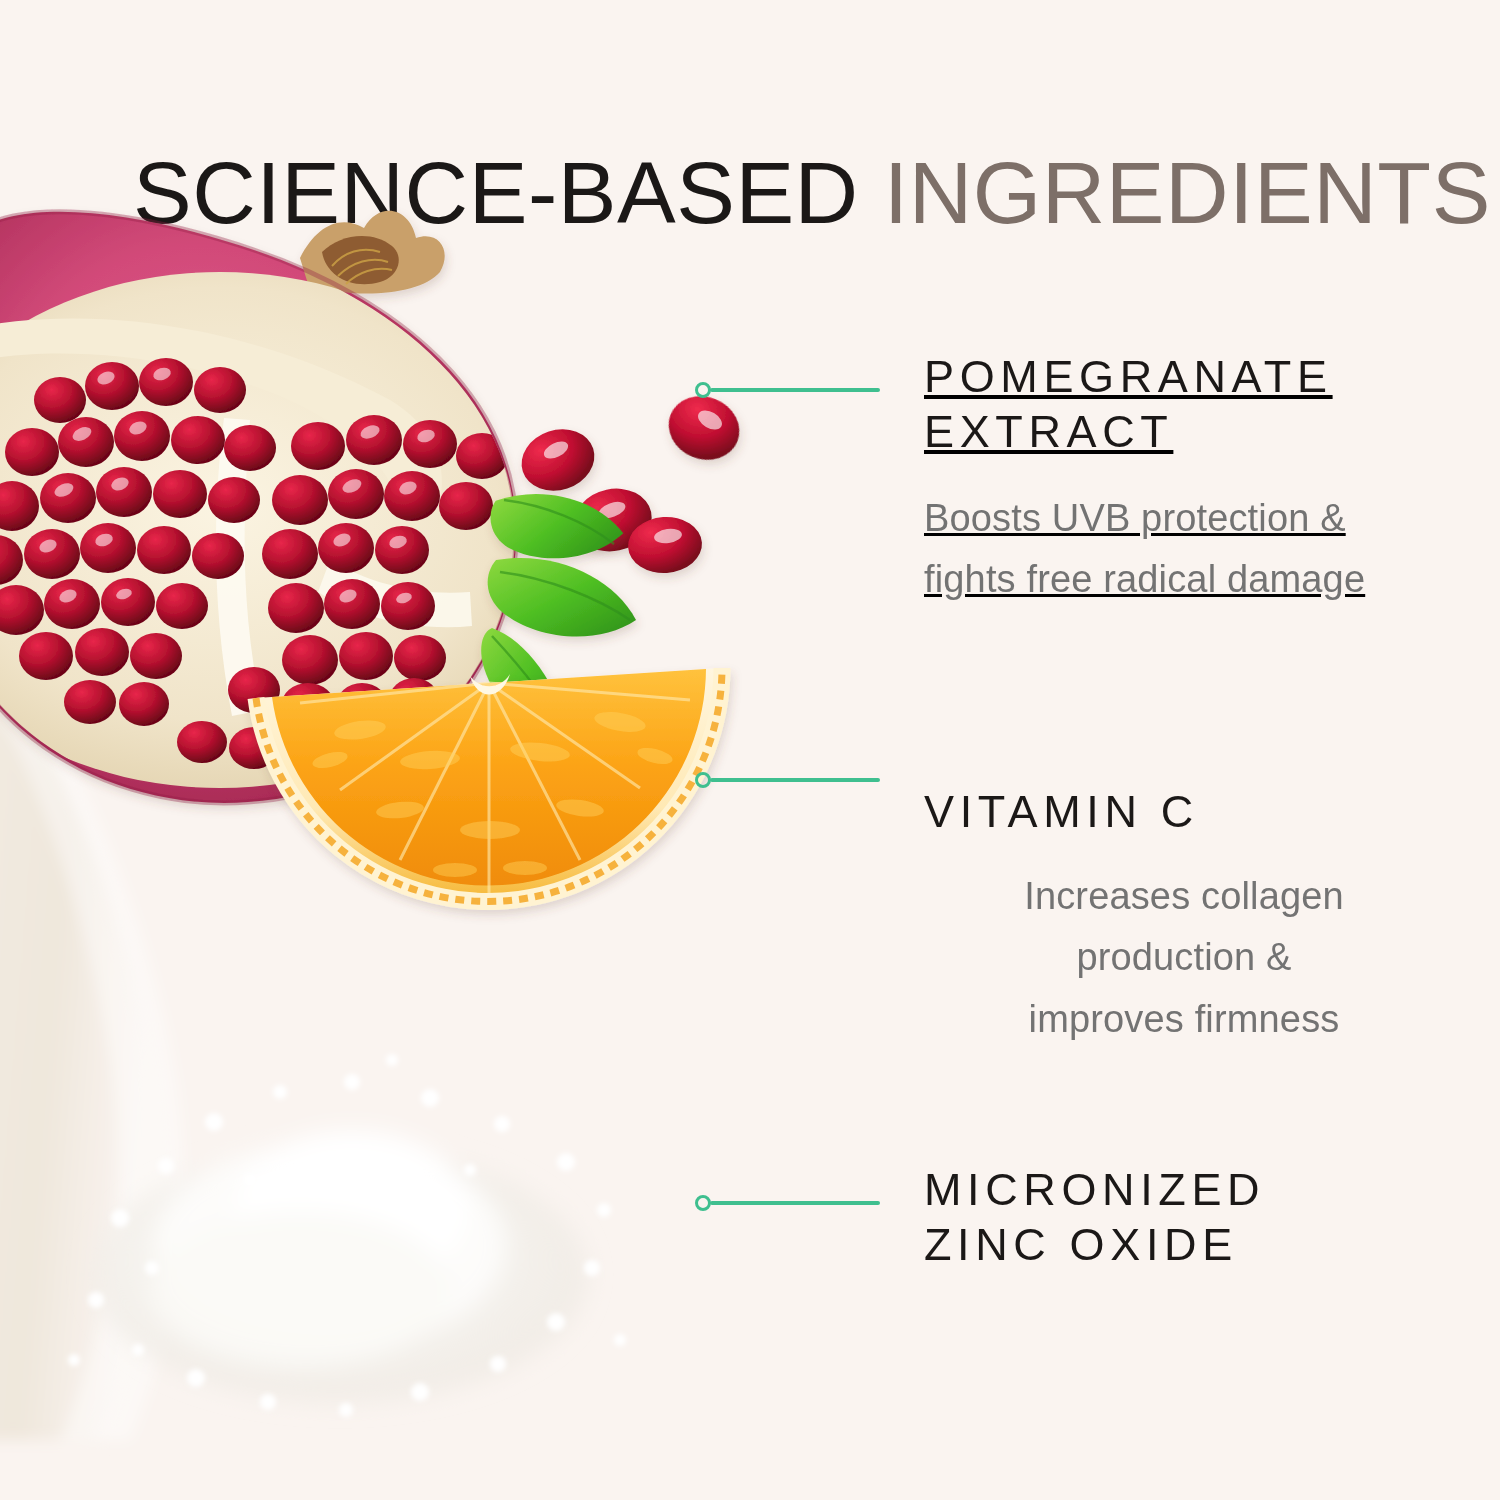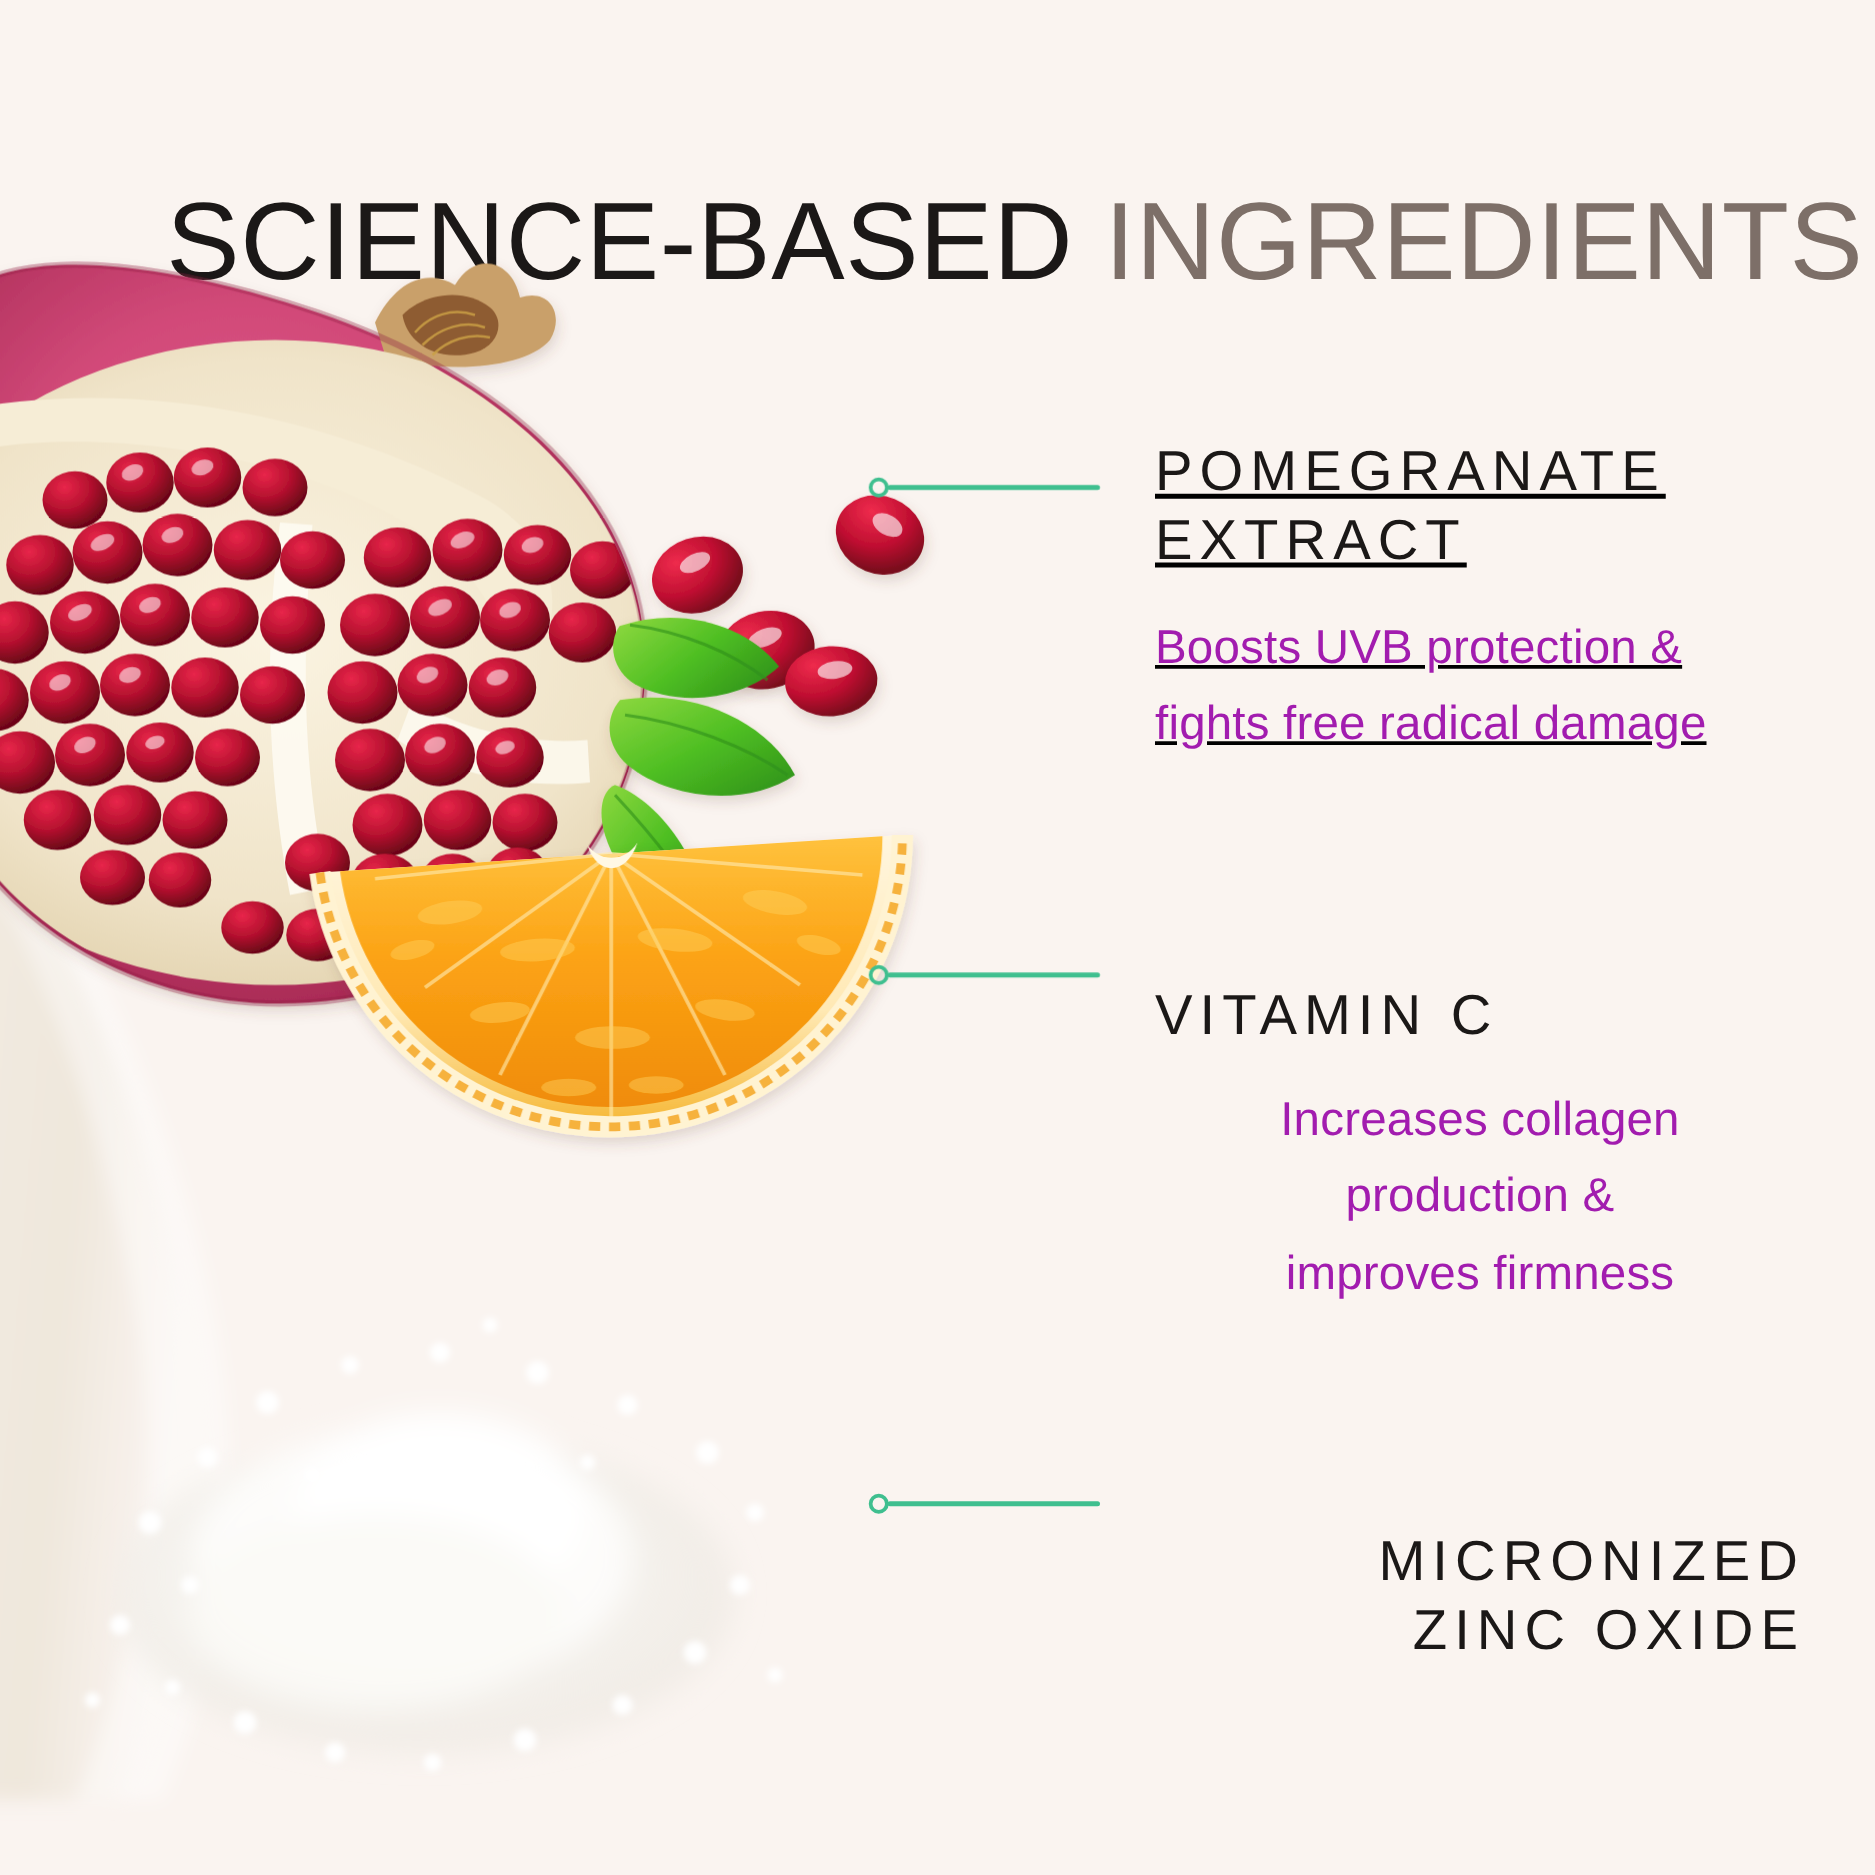--- a/index.html
+++ b/index.html
@@ -70,21 +70,21 @@
     letter-spacing: 0.125em;
     color: #1b1817;
     line-height: 1.22;
     margin: 0;
     white-space: pre-line;
   }
   .block-body {
     font-size: 38px;
     font-weight: 300;
     letter-spacing: 0.004em;
-    color: #a21caf;
+    color: #737373;
     line-height: 1.62;
     margin: 0;
     white-space: pre-line;
   }
 </style>
 </head>
 <body>
 
 <div class="canvas">
 
@@ -405,18 +405,18 @@
     <p class="block-body" style="margin-top:26px;text-align:center;">Increases collagen
 production &amp;
 improves firmness</p>
   </div>
 
   <div class="connector" style="left:695px; top:1188px; width:190px;">
     <span class="ring"></span>
     <span class="line" style="width:170px;"></span>
   </div>
 
-  <div class="block" style="top:1222px;text-align:right;">
+  <div class="block" style="top:1163px;">
     <h2 class="block-heading">MICRONIZED
 ZINC OXIDE</h2>
   </div>
 
 </div>
 
 </body></html>

